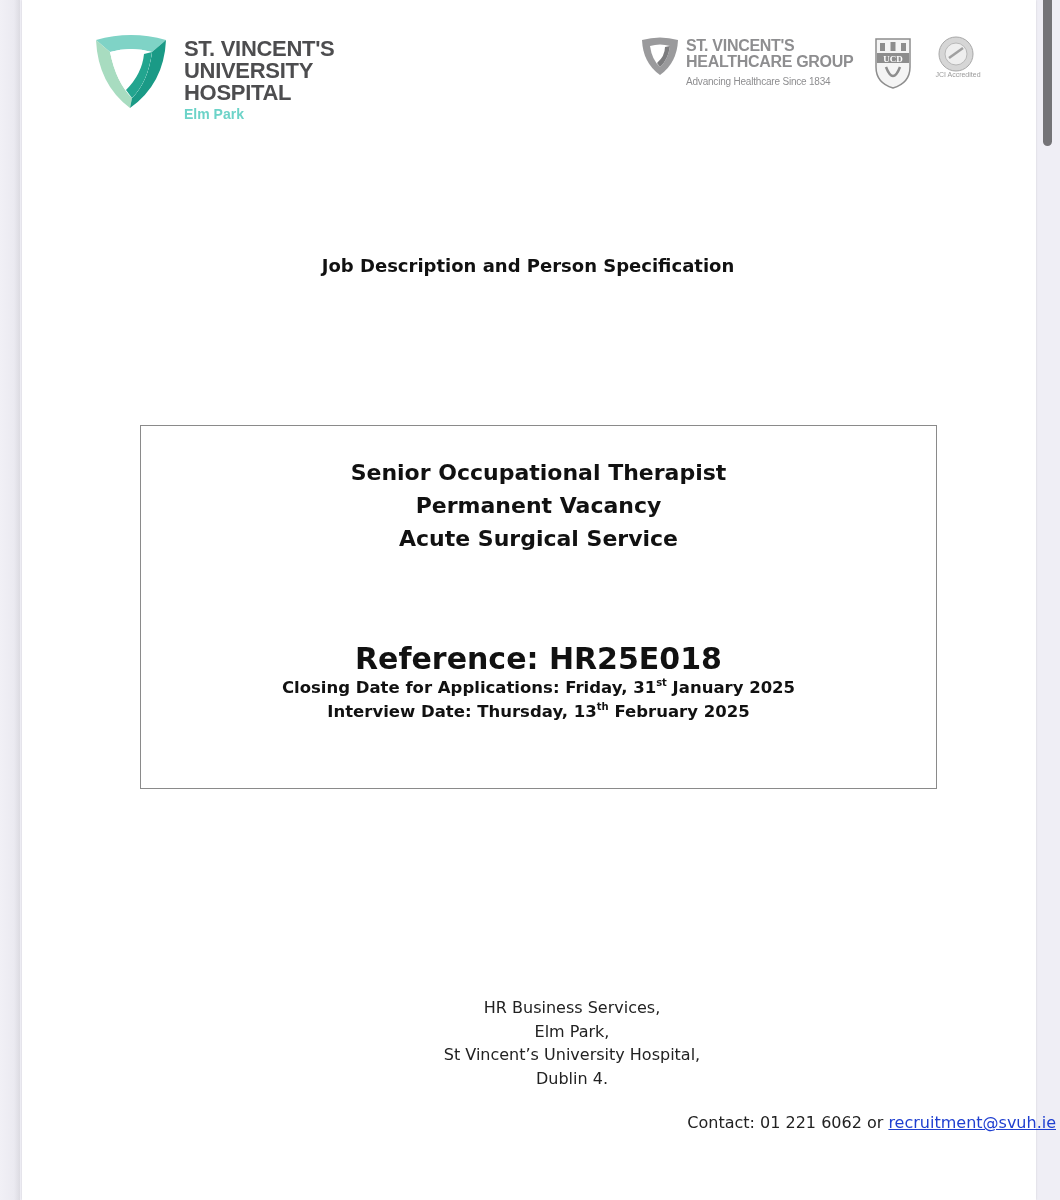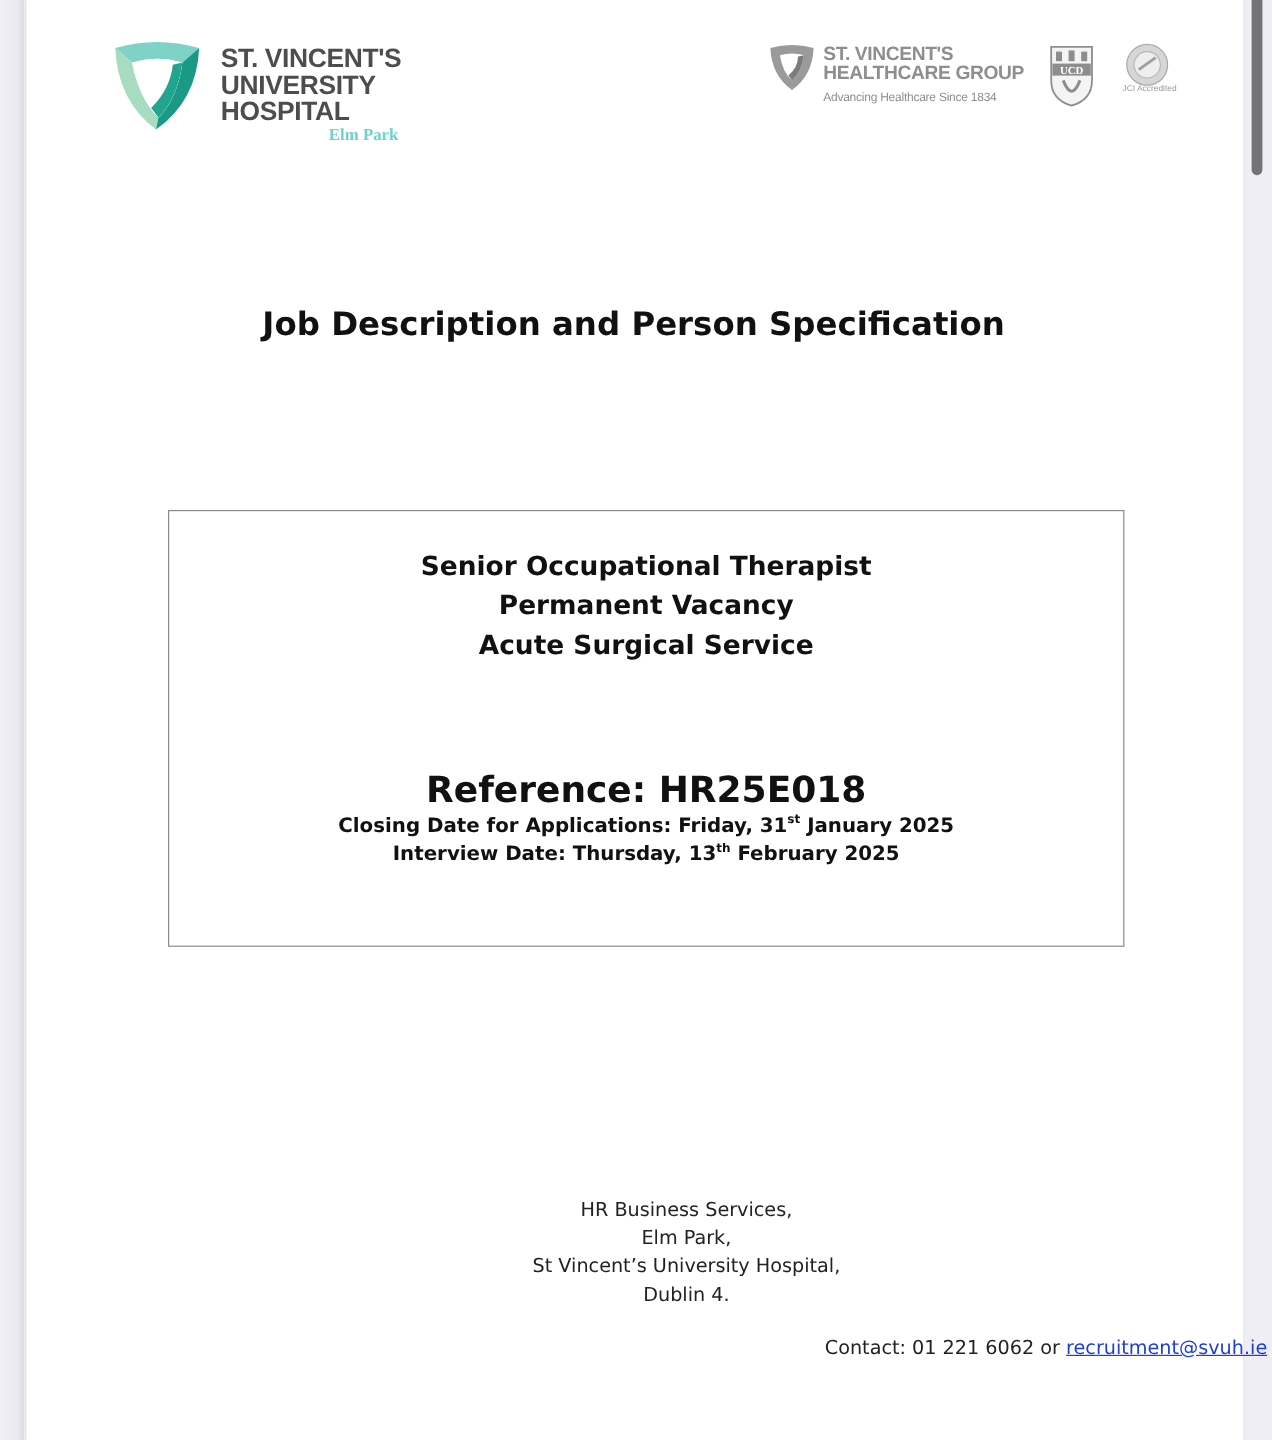--- a/index.html
+++ b/index.html
@@ -28,22 +28,22 @@
   }
   
   .svuh-logo { position:absolute; left:92px; top:32px; width:330px; height:78px; }
   .svuh-shield { position:absolute; left:0; top:0; width:78px; height:78px; }
   .svuh-text { position:absolute; left:92px; top:6px; }
   .svuh-line {
     font-family:"Liberation Sans", sans-serif; font-weight:bold;
     color:#4d4d4f; font-size:22px; line-height:22px; letter-spacing:-0.3px;
   }
   .svuh-sub {
-    font-family:Liberation Serif, serif; font-weight:bold;
-    color:#6cd3c8; font-size:14px; line-height:18px; margin-top:1px;text-align:center;
+    font-family:Liberation Sans, sans-serif; font-weight:bold;
+    color:#6cd3c8; font-size:14px; line-height:18px; margin-top:1px;
   }
   .svhg-logo { position:absolute; left:640px; top:36px; width:220px; height:60px; }
   .svhg-shield { position:absolute; left:0; top:0; width:40px; height:40px; }
   .svhg-text { position:absolute; left:46px; top:2px; }
   .svhg-line {
     font-family:"Liberation Sans", sans-serif; font-weight:bold;
     color:#8e8e90; font-size:16px; line-height:16px; letter-spacing:-0.3px;
   }
   .svhg-tag {
     font-family:"Liberation Sans", sans-serif; font-weight:normal;
@@ -52,21 +52,21 @@
   .ucd-crest { position:absolute; left:874px; top:37px; width:38px; height:52px; }
   .jci-logo { position:absolute; left:934px; top:36px; width:48px; height:46px; }
   .jci-circle { position:absolute; left:4px; top:0; width:36px; height:36px; }
   .jci-text {
     position:absolute; left:0; top:35px; width:48px; text-align:center;
     font-size:7px; color:#9a9a9a; font-family:"Liberation Sans", sans-serif; white-space:nowrap;
   }
   
   .doc-title {
     position:absolute; left:0; top:255px; width:1056px; text-align:center;
-    font-size:27px; font-weight:bold; color:#111;
+    font-size:18px; font-weight:bold; color:#111;
   }
   .info-box {
     position:absolute; left:140px; top:425px; width:797px; height:364px;
     border:1.5px solid #8a8a8a; box-sizing:border-box;
   }
   .job-titles {
     position:absolute; left:0; top:30px; width:100%; text-align:center;
     font-size:22px; font-weight:bold; color:#111; line-height:33px;
   }
   .reference {

